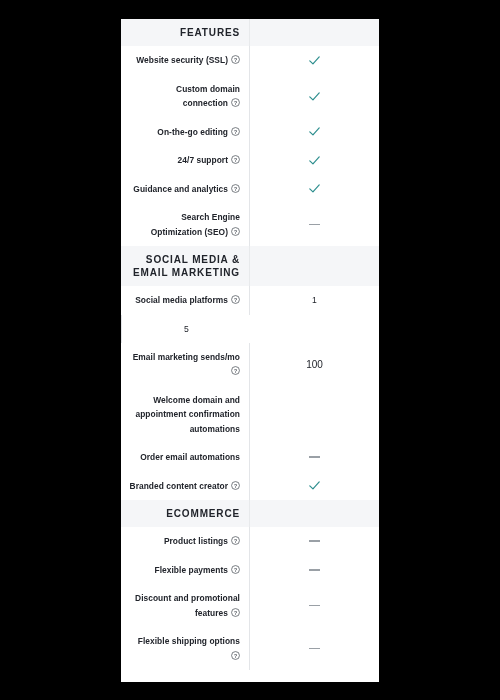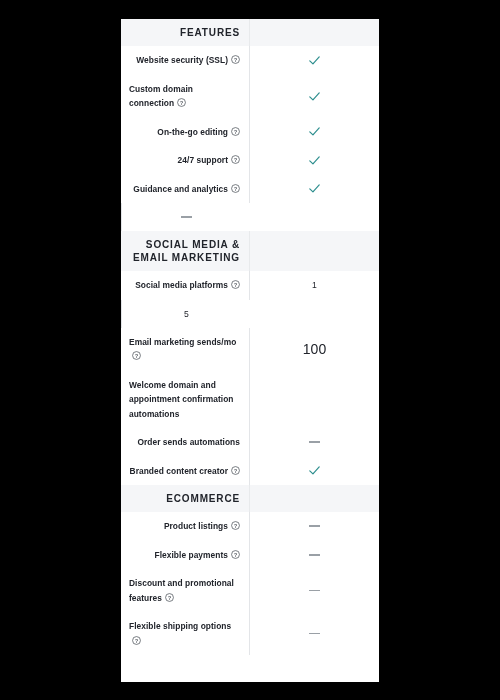--- a/index.html
+++ b/index.html
@@ -77,21 +77,21 @@
     background: #ffffff;
     min-height: 28px;
   }
   .row.feature .cell-label {
     padding-top: 7px;
     padding-bottom: 7px;
   }
 
   .label-wrap {
     display: inline;
-    text-align: left;
+    text-align: right;
     font-size: 8.4px;
     font-weight: 700;
     letter-spacing: 0.05px;
     color: #21242b;
     line-height: 14.5px;
   }
 
   .help-icon {
     display: inline-block;
     vertical-align: -1px;
@@ -195,20 +195,26 @@
       </div>
       <div class="cell-value">
         <span>
           <svg class="check-icon" viewBox="0 0 16 16" aria-hidden="true">
             <path d="M2.2 8.4 L6.1 12.2 L13.8 3.6" fill="none" stroke="#2f8f8f" stroke-width="1.5" stroke-linecap="round" stroke-linejoin="round"></path>
           </svg>
         </span>
       </div>
     </div>
     <div class="row feature">
+      <div class="cell-label">
+        <span class="label-wrap">Search Engine Optimization (SEO)<span class="help-icon"><svg viewBox="0 0 16 16" width="9" height="9" aria-hidden="true">
+              <circle cx="8" cy="8" r="7" fill="none" stroke="#4a4f57" stroke-width="1.3"></circle>
+              <text x="8" y="11.6" font-family="Liberation Sans, sans-serif" font-size="9" font-weight="700" fill="#4a4f57" text-anchor="middle">?</text>
+            </svg></span></span>
+      </div>
       <div class="cell-value">
         <span class="dash"></span>
       </div>
     </div>
     <div class="row section">
       <div class="cell-label">
         <div class="section-title">SOCIAL MEDIA &amp; EMAIL MARKETING</div>
       </div>
       <div class="cell-value"></div>
     </div>
@@ -229,34 +235,34 @@
       </div>
     </div>
     <div class="row feature">
       <div class="cell-label">
         <span class="label-wrap">Email marketing sends/mo<span class="help-icon"><svg viewBox="0 0 16 16" width="9" height="9" aria-hidden="true">
               <circle cx="8" cy="8" r="7" fill="none" stroke="#4a4f57" stroke-width="1.3"></circle>
               <text x="8" y="11.6" font-family="Liberation Sans, sans-serif" font-size="9" font-weight="700" fill="#4a4f57" text-anchor="middle">?</text>
             </svg></span></span>
       </div>
       <div class="cell-value">
-        <span style="font-size: 14px; color: rgb(33, 36, 43); font-weight: 400;">100</span>
+        <span style="font-size: 10px; color: rgb(33, 36, 43); font-weight: 400;">100</span>
       </div>
     </div>
     <div class="row feature">
       <div class="cell-label">
         <span class="label-wrap">Welcome domain and appointment confirmation automations</span>
       </div>
       <div class="cell-value">
         <span class="blank"></span>
       </div>
     </div>
     <div class="row feature">
       <div class="cell-label">
-        <span class="label-wrap">Order sends automations</span>
+        <span class="label-wrap">Order email automations</span>
       </div>
       <div class="cell-value">
         <span class="dash"></span>
       </div>
     </div>
     <div class="row feature">
       <div class="cell-label">
         <span class="label-wrap">Branded content creator<span class="help-icon"><svg viewBox="0 0 16 16" width="9" height="9" aria-hidden="true">
               <circle cx="8" cy="8" r="7" fill="none" stroke="#4a4f57" stroke-width="1.3"></circle>
               <text x="8" y="11.6" font-family="Liberation Sans, sans-serif" font-size="9" font-weight="700" fill="#4a4f57" text-anchor="middle">?</text>

